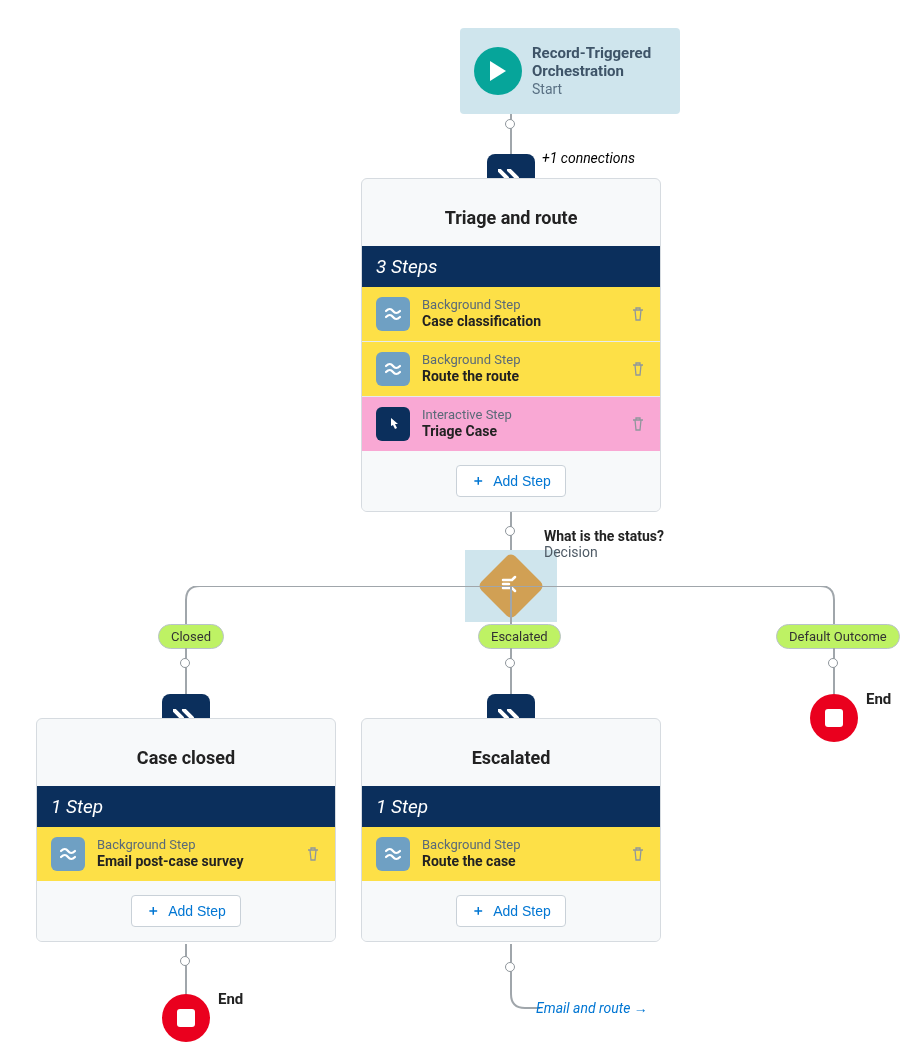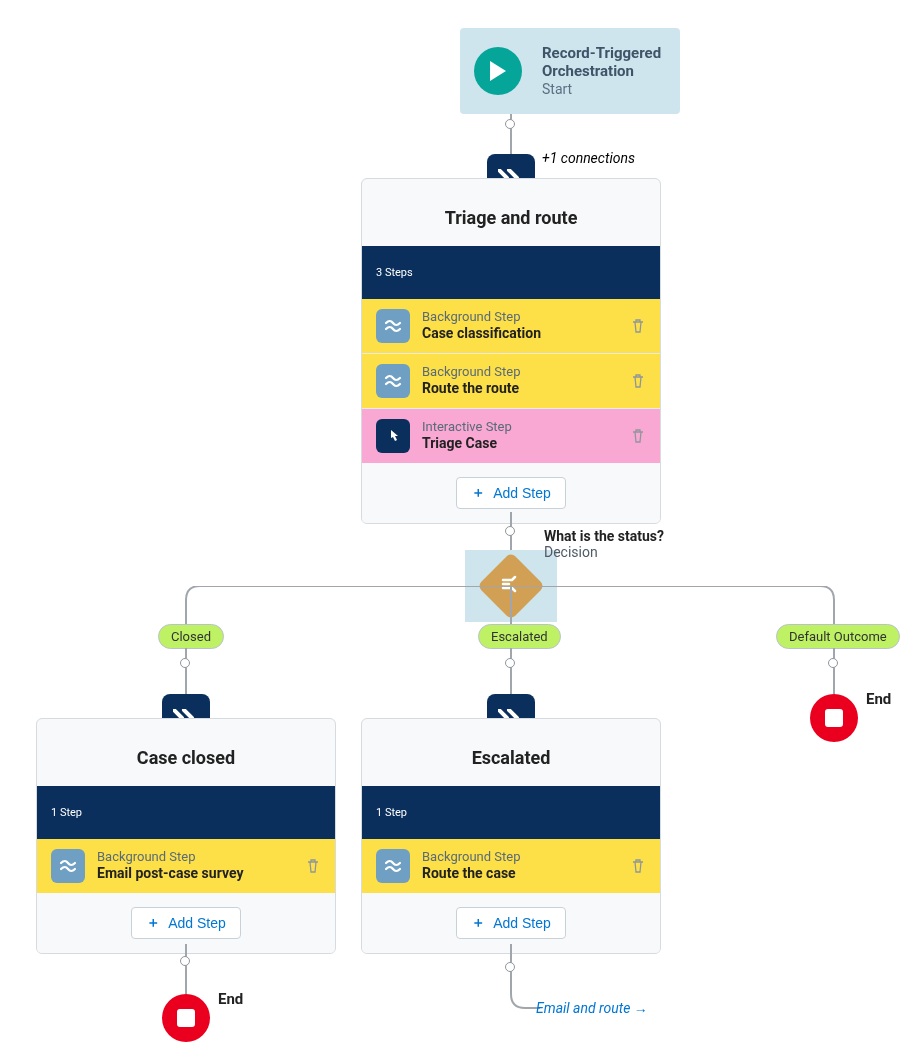--- a/index.html
+++ b/index.html
@@ -16,21 +16,21 @@
 
   
   .start-node {
     position: absolute;
     left: 460px; top: 28px;
     width: 220px; height: 86px;
     background: #cfe5ed;
     border-radius: 4px;
     display: flex; align-items: center;
     padding: 10px 14px;
-    gap: 20px;
+    gap: 10px;
   }
   .start-play {
     width: 48px; height: 48px; border-radius: 50%;
     background: #06a59a;
     display: flex; align-items: center; justify-content: center;
     flex-shrink: 0;
   }
   .start-text { display: flex; flex-direction: column; line-height: 1.25; }
   .start-title { font-weight: 700; color: #3e5468; font-size: 15px; }
   .start-sub { color: #5a7184; font-size: 14px; }
@@ -58,22 +58,23 @@
     position: absolute;
     width: 48px; height: 48px; border-radius: 8px;
     background: #0b2f5c;
     display: flex; align-items: center; justify-content: center;
   }
   .stage-title {
     text-align: center; font-weight: 700; font-size: 18px; color: #222;
     padding: 28px 10px 18px 10px;
   }
   .stage-header-bar {
-    background: #0b2f5c; color: #fff; font-size: 11px;
-    padding: 20px 14px;
+    background: #0b2f5c; color: #fff; font-size: 19px;
+    padding: 9px 14px;
+    font-style: italic;
   }
   .step-row {
     display: flex; align-items: center; gap: 12px;
     padding: 10px 14px;
     background: #f9a8d4;
   }
   .step-row.highlight { background: #fde047; }
   .step-row + .step-row { border-top: 1px solid #e6ebef; }
   .step-icon {
     width: 34px; height: 34px; border-radius: 6px;

